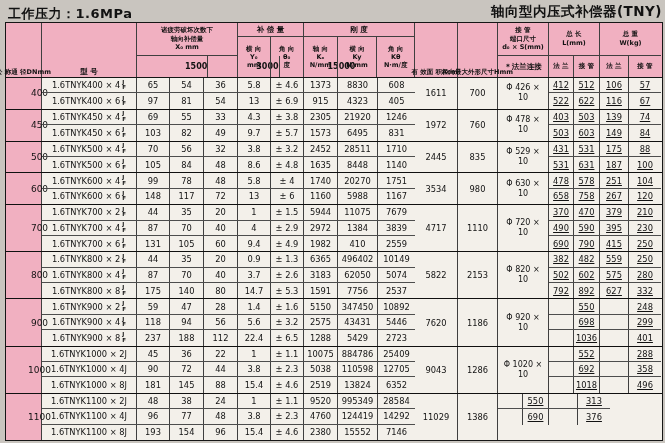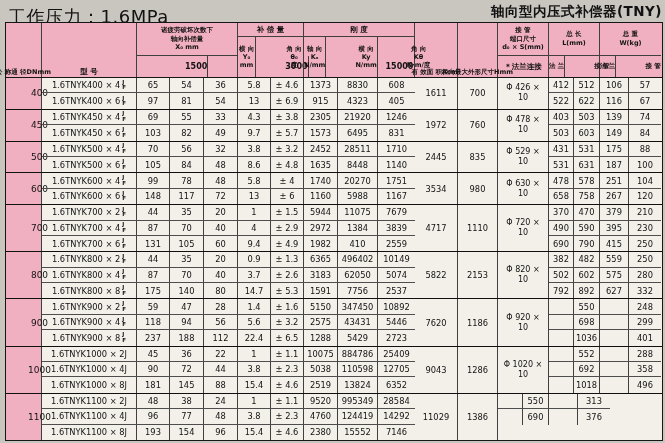--- a/index.html
+++ b/index.html
@@ -4,21 +4,21 @@
 <style>
   * { box-sizing: border-box; margin: 0; padding: 0; }
   html,body { width:665px; height:443px; }
   body {
     font-family: "DejaVu Sans", sans-serif;
     background:#c9c5bf;
     position:relative; overflow:hidden;
     color:#121212;
   }
   .titlebar { position:absolute; top:3px; left:0; width:665px; height:19px; }
-  .title-left { position:absolute; left:8px; top:2px; font-size:18px; font-weight:normal; letter-spacing:.5px;}
+  .title-left { position:absolute; left:8px; top:2px; font-size:13px; font-weight:bold; letter-spacing:.5px;}
   .title-right{ position:absolute; right:3px; top:0px; font-size:13.5px; font-weight:bold; letter-spacing:.5px;}
 
   .tbl { position:absolute; left:5px; top:22px; width:658px; border:1.5px solid #161616; background:#f3f0ea;}
   .thead { display:flex; height:55px; background:#f1b0c1; border-bottom:1.5px solid #161616;}
   .c { border-right:1px solid #3f3f3f; }
   .c:last-child, .wp { border-right:none; }
 
   
   .w-dn{width:36px}.w-model{width:95px}
   .w-1500{width:33px}.w-3000{width:34px}.w-15000{width:34px}
@@ -26,39 +26,39 @@
   .w-kx{width:34px}.w-ky{width:40px}.w-kt{width:37px}
   .w-area{width:43px}.w-h{width:40px}.w-phi{width:51px}
   .w-lf{width:25px}.w-lp{width:26px}.w-wf{width:29px}.w-wp{width:32px}
 
   .hstack { display:flex; align-items:flex-end; justify-content:center; text-align:center; }
   .hline  { font-size:7.5px; font-weight:bold; line-height:1.35; white-space:nowrap; }
   .hline.tiny { font-size:6.5px; }
   .hgroup { display:flex; flex-direction:column; }
   .htop   { display:flex; flex-direction:column; align-items:center; justify-content:center; flex:0 0 33px; border-bottom:1px solid #3f3f3f;}
   .htop13 { display:flex; align-items:center; justify-content:center; flex:0 0 14px; border-bottom:1px solid #3f3f3f; font-size:7.5px; font-weight:bold;}
-  .hbot   { display:flex; flex:1;gap:29px; }
+  .hbot   { display:flex; flex:1; }
   .hc { display:flex; flex-direction:column; align-items:center; justify-content:center; font-size:7.5px; font-weight:bold; text-align:center;}
   .hc .hline{ line-height:1.25; }
   .hnum { font-size:8px; font-weight:bold; display:flex; align-items:center; justify-content:center;margin-left:48px;}
 
   .tbody {}
   .group { display:flex; border-bottom:1.5px solid #101010; background:#f3f0ea;}
   .group:last-child{ border-bottom:none; }
   .dncell { background:#f1b0c1; display:flex; align-items:center; justify-content:center; font-size:9px;padding-left:32px; }
   .block { display:flex; flex-direction:column; }
   .brow { display:flex; height:15.4px; }
   .brow:not(:last-child){ border-bottom:1px solid #4d4d4d; }
   .brow > .c { display:flex; align-items:center; justify-content:center; font-size:8.3px; white-space:nowrap; overflow:hidden;}
   .modelcell { justify-content:center !important; }
   .jf { display:inline-flex; flex-direction:column; font-size:5.5px; line-height:1; margin-left:2px; font-weight:bold;}
   .mcell { display:flex; align-items:center; justify-content:center; font-size:8.3px; text-align:center; padding:0 2px;}
   .phicell { font-size:8px; line-height:1.25; }
   .left-block{ width:373px; }
-  .right-block{ width:112px; }
+  .right-block{ width:112px;text-decoration:underline; }
 </style>
 </head>
 <body>
 
 <div class="titlebar">
   <span class="title-left">工作压力：1.6MPa</span>
   <span class="title-right">轴向型内压式补偿器(TNY)</span>
 </div>
 
 <div class="tbl">

